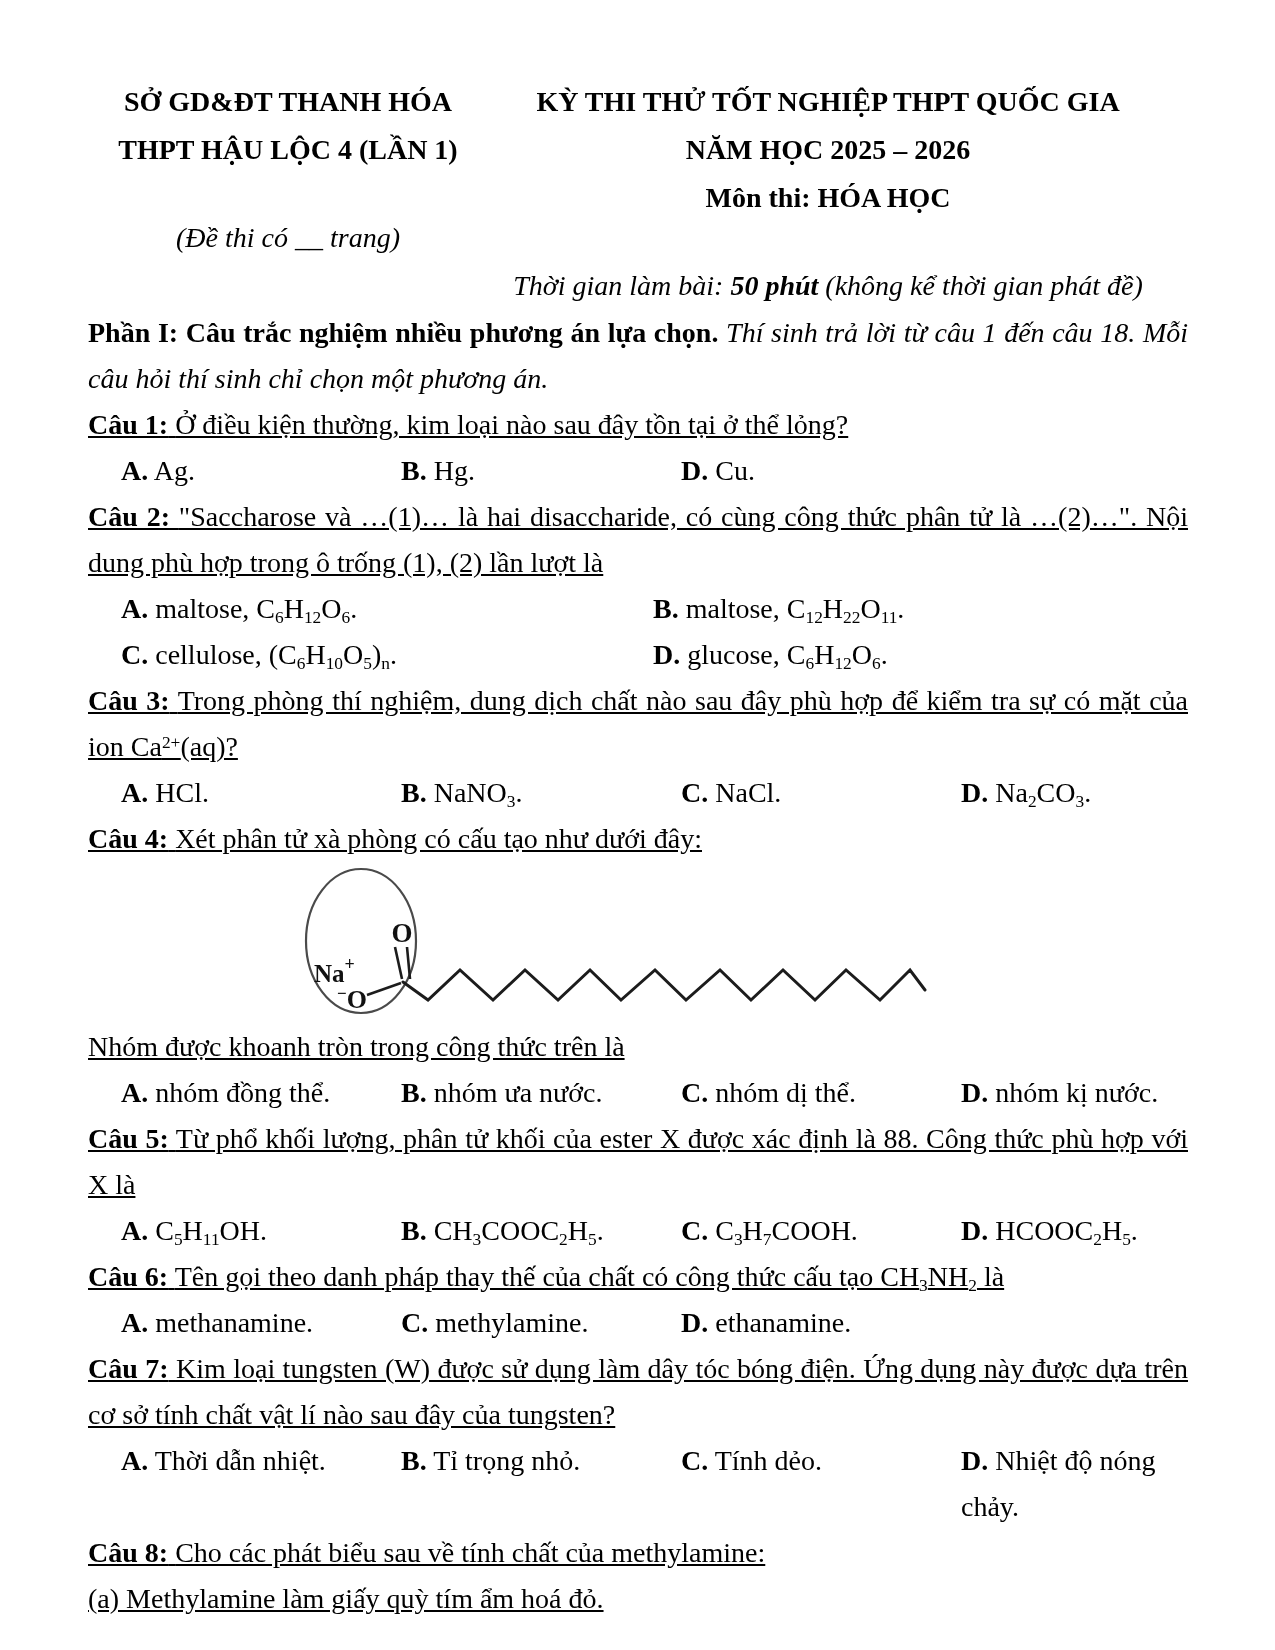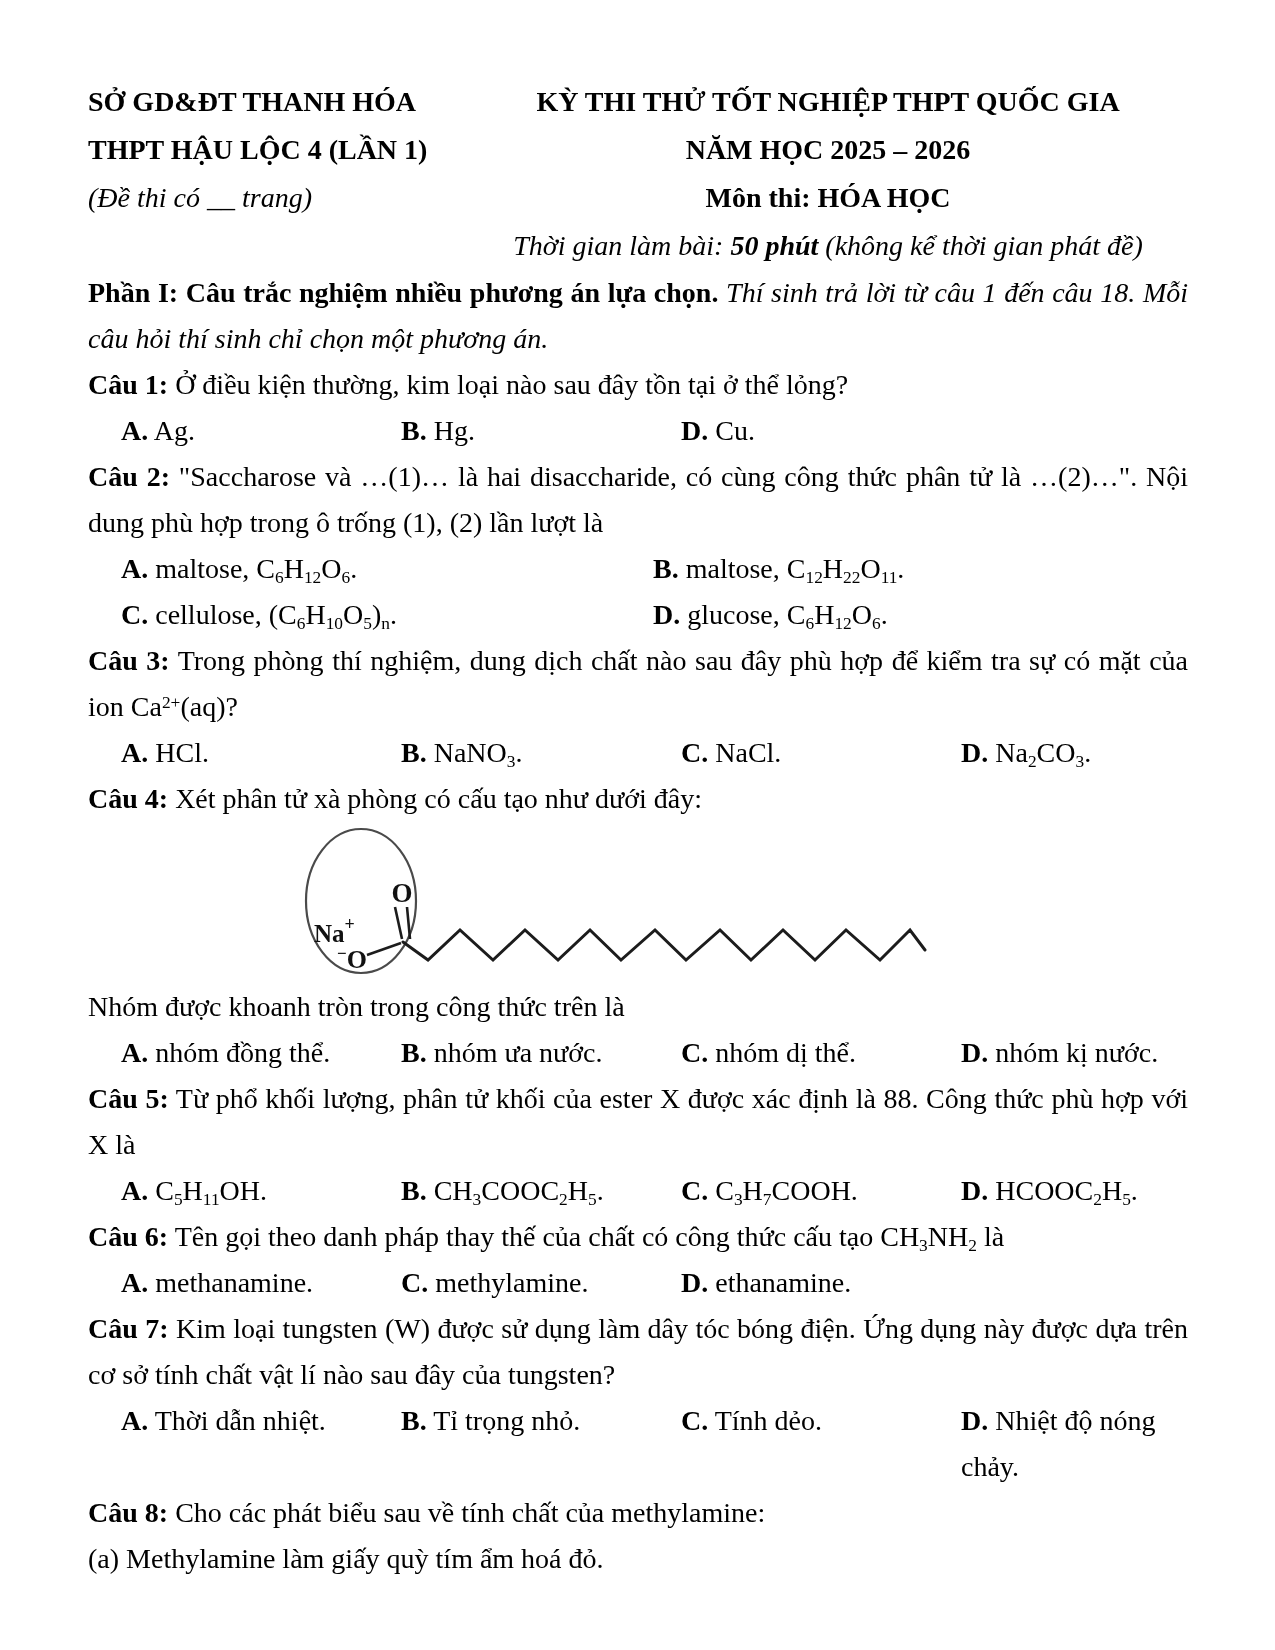--- a/index.html
+++ b/index.html
@@ -6,26 +6,26 @@
   html,body { background:#fff; }
   .page {
     position:relative; width:1275px; height:1650px; background:#ffffff; color:#000;
     font-family:"Liberation Serif","DejaVu Serif",serif;
     font-size:28px; line-height:46px; overflow:hidden;
   }
   .content { position:absolute; left:88px; top:0; width:1100px; }
   b { font-weight:bold; }
   i { font-style:italic; }
   .header { display:flex; margin-top:78px; line-height:48px; }
-  .h-left  { width:400px; }
+  .h-left  { width:400px; text-align:center; }
   .h-right { width:630px; margin-left:25px; text-align:center; }
   .h-bold   { font-weight:bold; }
-  .h-italic { font-style:italic; }
+  .h-italic { font-style:italic;margin-top:40px; }
   .section-head { text-align:justify; }
-  .stem { text-align:justify; }
+  .stem { text-align:justify;text-decoration:underline; }
   .opts { display:grid; padding-left:33px;gap:28px; }
   .opts4 { grid-template-columns:252px 252px 252px auto; }
   .opts2 { grid-template-columns:504px auto; }
   .opt b { font-weight:bold; }
   sub { font-size:0.62em; vertical-align:baseline; position:relative; top:0.28em; line-height:0; }
   sup { font-size:0.62em; vertical-align:baseline; position:relative; top:-0.45em; line-height:0; }
   .mol-wrap { height:162px; position:relative; }
   .mol-svg { position:absolute; left:205px; top:0; }
 </style>
 </head>

